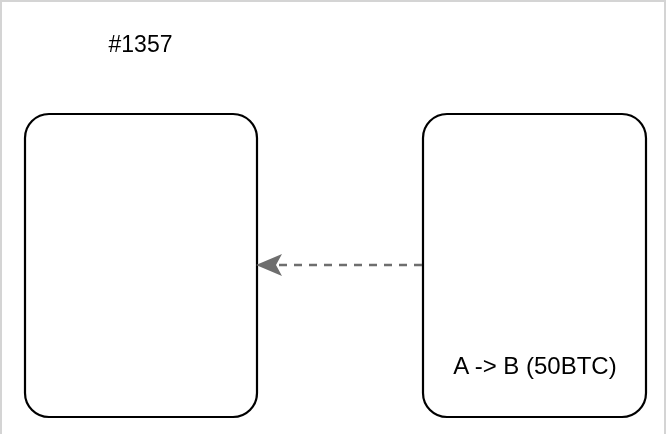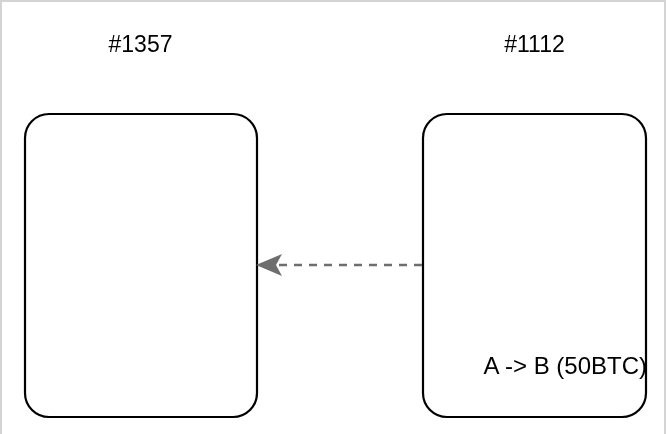--- a/index.html
+++ b/index.html
@@ -49,21 +49,21 @@
   #label-1112 {
     left: 420px;
     top: 29px;
     width: 225px;
   }
   .tx-text {
     position: absolute;
     left: 421px;
     top: 350px;
     width: 224px;
-    text-align: right;
+    text-align: center;
     font-family: "Liberation Sans", sans-serif;
     font-size: 24px;
     font-weight: 400;
     color: #000000;
     white-space: nowrap;
   }
 </style>
 </head>
 <body>
 
@@ -75,17 +75,16 @@
 
     <rect x="421" y="112" width="223" height="303" rx="24" ry="24" fill="#ffffff" stroke="#000000" stroke-width="2.2"></rect>
 
     <line x1="420" y1="263" x2="272" y2="263" stroke="#6e6e6e" stroke-width="2.4" stroke-dasharray="8 7" stroke-linecap="butt"></line>
 
     <polygon points="254,263 280,252 274,263 280,274" fill="#6e6e6e"></polygon>
   </svg>
 
   <div class="block-label" id="label-1111">#1357</div>
 
-  <div class="block-label" id="label-1112">#1112</div>
 
   <div class="tx-text">A -&gt; B (50BTC)</div>
 
 </div>
 
 </body></html>

